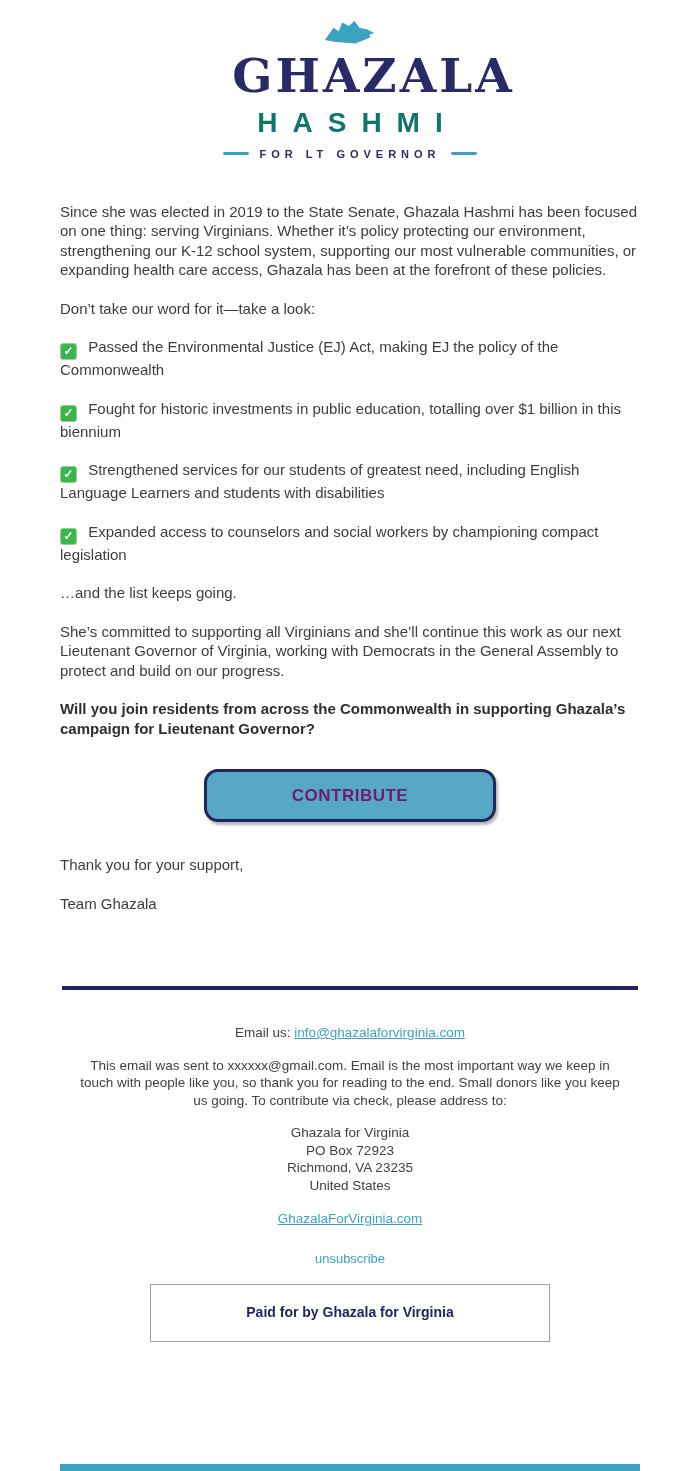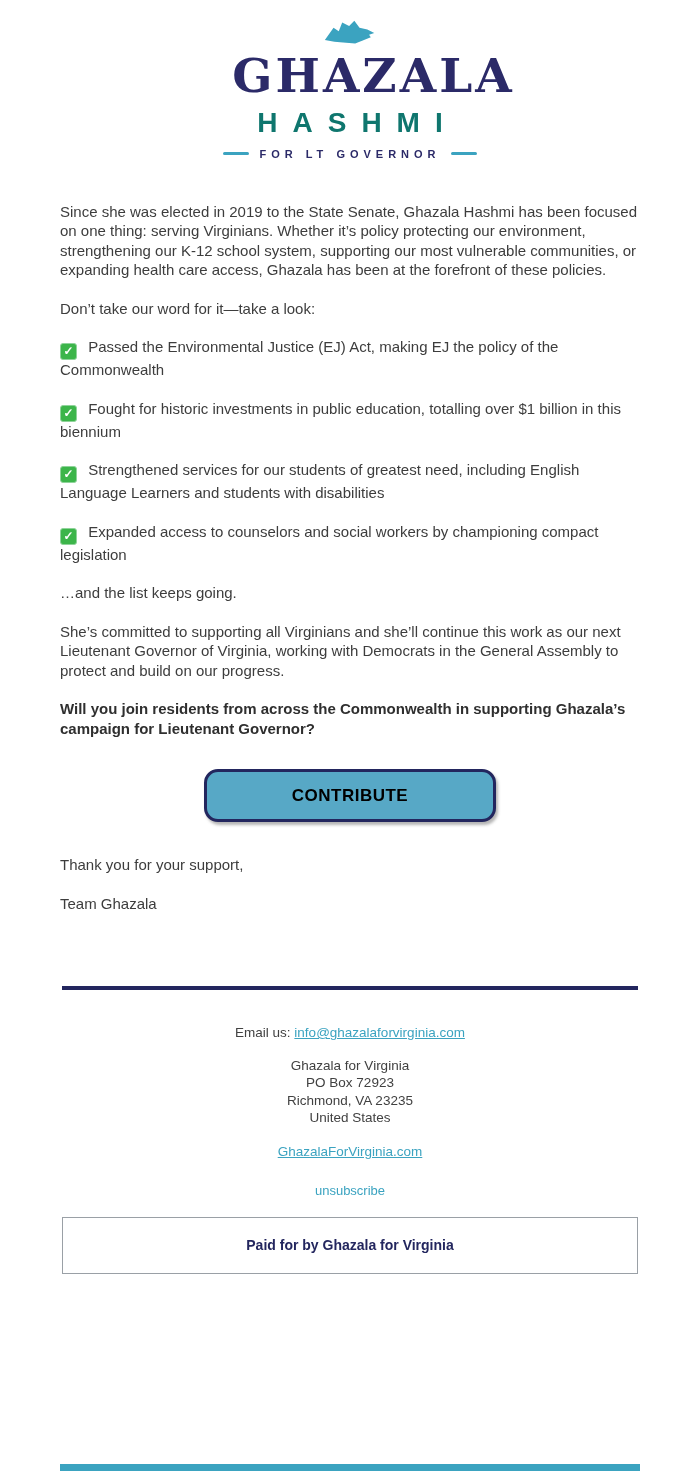--- a/index.html
+++ b/index.html
@@ -75,21 +75,21 @@
     vertical-align:-3px;
     margin-right:7px;
   }
   .btn-wrap { text-align:center; margin:31px 0 33px 0; }
   .contribute {
     display:inline-block;
     width:292px;
     background:#57a8c6;
     border:3px solid #23265e;
     border-radius:14px;
-    color:#000000;
+    color:#701a75;
     font-weight:700;
     font-size:17px;
     letter-spacing:0.5px;
     line-height:47px;
     text-decoration:none;
     box-shadow:2px 3px 3px rgba(90,90,90,0.45);
   }
 
   
   .divider {
@@ -100,21 +100,21 @@
   }
   .footer { text-align:center; font-size:13.5px; color:#414141; line-height:17.5px; }
   .footer a { color:#3ba3c0; }
   .email-us { margin-top:34px; }
   .sent { width:540px; margin:15px auto 0 auto; }
   .address { margin-top:15px; }
   .site-line { margin-top:16px; }
   .unsub-line { margin-top:22px; font-size:13px; }
   .unsub { color:#414141; text-decoration:none; }
   .paid-box {
-    width:576px;
+    width:400px;
     margin:17px auto 0 auto;
     border:1px solid #9aa0a6;
     background:#ffffff;
     padding:19px 0;
     font-weight:700;
     font-size:14px;
     color:#23265e;
   }
   .bottom-bar {
     position:absolute;
@@ -178,20 +178,21 @@
 
     <p>Thank you for your support,</p>
     <p>Team Ghazala</p>
   </main>
 
   <hr class="divider">
 
   <footer class="footer">
     <p class="email-us"><span>Email us: </span><a href="#">info@ghazalaforvirginia.com</a></p>
 
+    <p class="sent">This email was sent to xxxxxx@gmail.com. Email is the most important way we keep in touch with people like you, so thank you for reading to the end. Small donors like you keep us going. To contribute via check, please address to:</p>
 
     <div class="address">
       <div>Ghazala for Virginia</div>
       <div>PO Box 72923</div>
       <div>Richmond, VA 23235</div>
       <div>United States</div>
     </div>
 
     <p class="site-line"><a href="#">GhazalaForVirginia.com</a></p>
 

